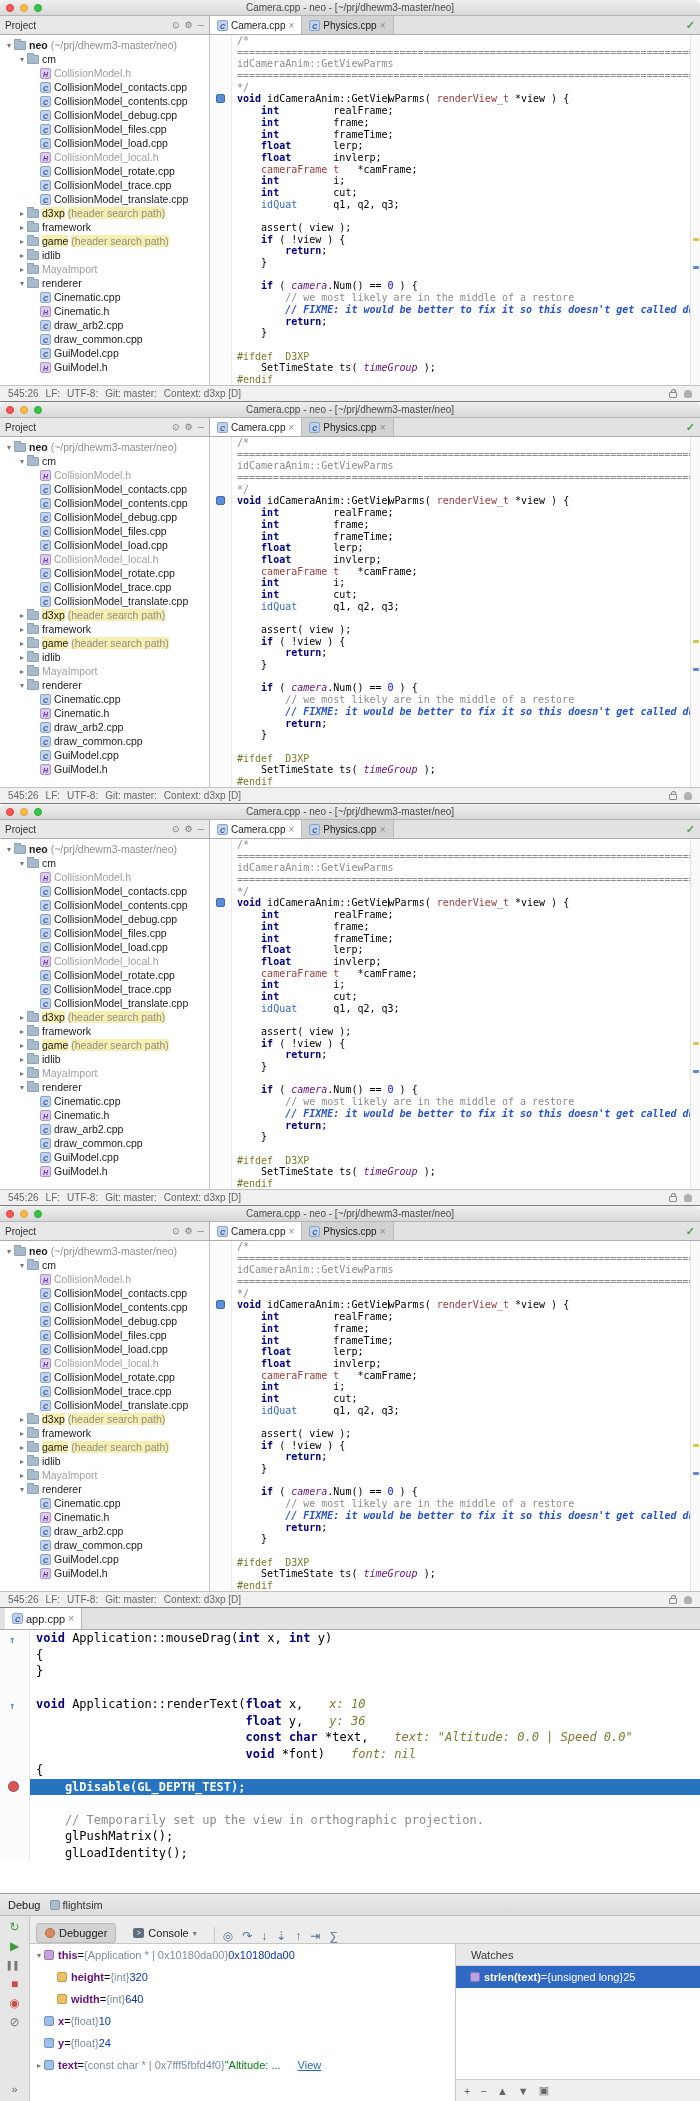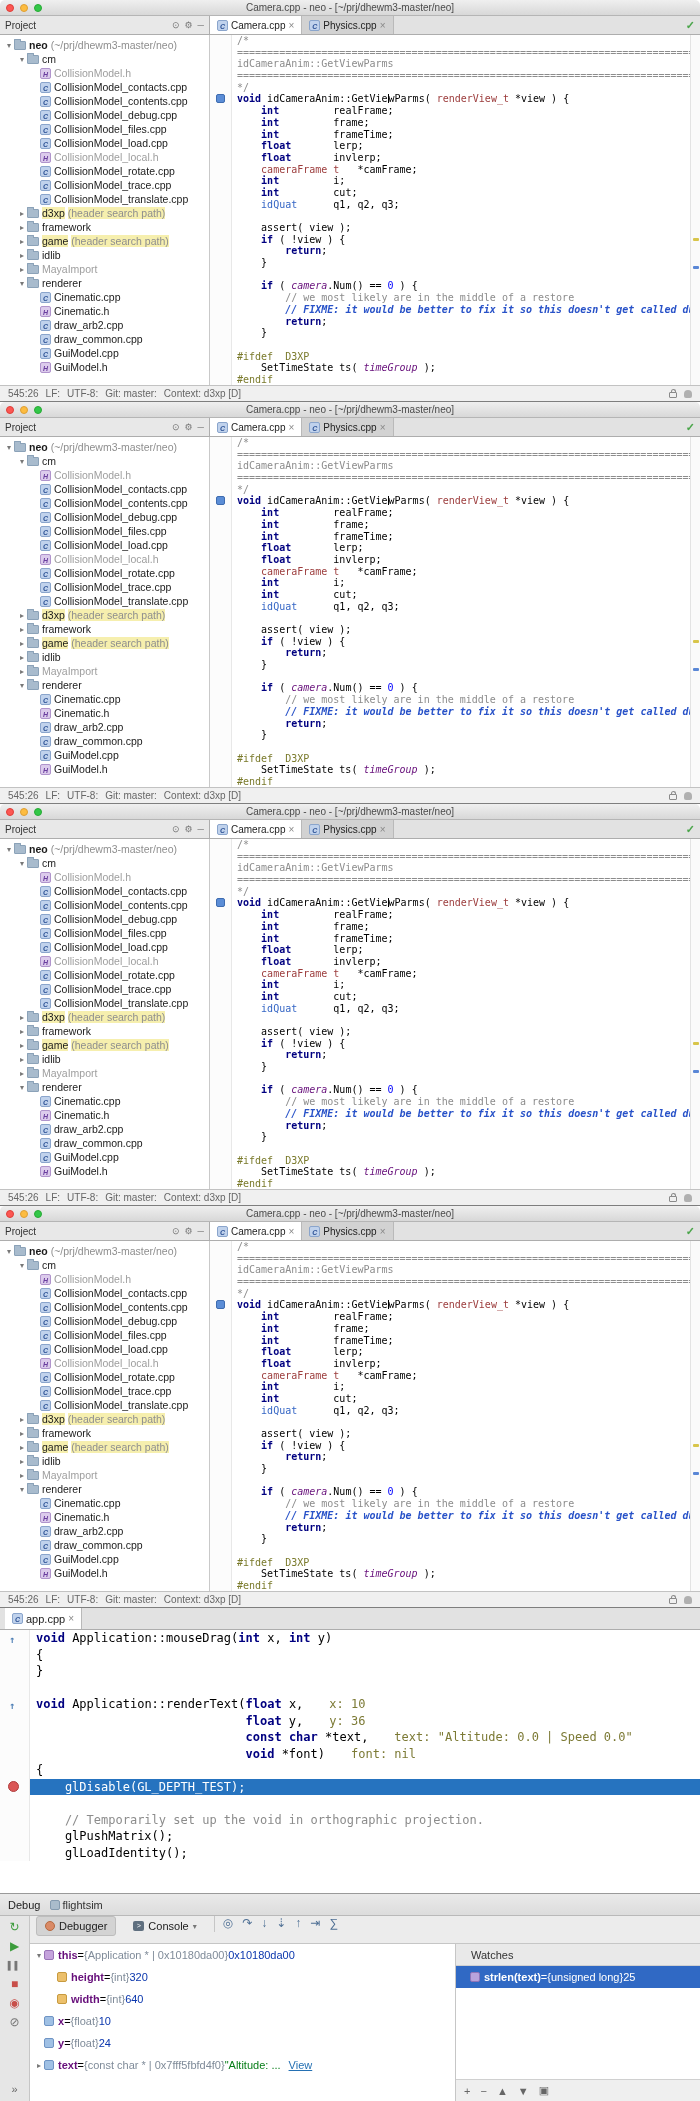--- a/index.html
+++ b/index.html
@@ -51,24 +51,24 @@
 .g i{display:block}
 .code{flex:1;overflow:hidden;padding-left:5px;color:#000}
 .code span.k{color:#000080;font-weight:bold}
 .code span.c{color:#8C8C8C}
 .code span.td{color:#2852C8;font-style:italic;font-weight:bold}
 .code span.n{color:#0000FF}
 .code span.f,.code span.mac{color:#660E7A;font-style:italic}
 .code span.t1{color:#9C3C3C}
 .code span.t2{color:#3566C5}
 .code span.p{color:#7A7A2B}
-.code span.hint{color:#7C7A35;margin-left:26px}
+.code span.hint{color:#7C7A35;font-style:italic;margin-left:26px}
 .code span.caret{display:inline-block;width:1px;height:9px;background:#000;vertical-align:-1px}
 .cl.exec .code{background:#2673BF}
-.cl.exec .code span{color:#fff;font-weight:normal}
+.cl.exec .code span{color:#fff;font-weight:bold}
 .ic-bookmark{position:absolute;left:6px;top:1px;width:9px;height:9px;background:#5B8DD6;border:1px solid #3E6CB0;border-radius:2px}
 .ic-breakpoint{position:absolute;left:8px;top:2px;width:11px;height:11px;background:#DB5757;border:1px solid #B03E3E;border-radius:50%}
 .ic-override{position:absolute;left:9px;top:2px;color:#4E7FB5;font-size:10px;font-weight:bold;font-style:normal}
 .ic-override::after{content:"↑"}
 .scrollcol{width:10px;flex:none;border-left:1px solid #E3E3E3;background:#FAFAFA;position:relative}
 .mk{position:absolute;left:2px;width:6px;height:3px;border-radius:1px}
 .mk.y{top:58%;background:#D8C54A}
 .mk.b{top:66%;background:#5A87D6}
 
 .statusbar{height:16px;background:#F0F0F0;border-top:1px solid #C2C2C2;display:flex;align-items:center;padding:0 8px;font-size:10px;color:#666}
@@ -94,21 +94,21 @@
 .runcfg{display:flex;align-items:center;gap:2px;font-size:11px;color:#333}
 .runcfg-icon{width:10px;height:10px;border-radius:2px;background:#A9BCCB;border:1px solid #849BAF}
 .dbody{flex:1;display:flex;min-height:0}
 .strip{width:30px;flex:none;background:#E6E6E6;border-right:1px solid #C6C6C6;display:flex;flex-direction:column;align-items:center;padding:5px 0;gap:6px}
 .sicon{font-size:12px;line-height:13px;color:#777}
 .sicon.green{color:#3C9C3C}
 .sicon.red{color:#C84F4A}
 .sicon.pause{font-size:8px;letter-spacing:1px}
 .sicon.more{margin-top:auto;font-size:11px;color:#666}
 .dmain{flex:1;display:flex;flex-direction:column;min-width:0}
-.dtoolbar{height:28px;background:#ECECEC;border-bottom:1px solid #C6C6C6;display:flex;align-items:flex-start;padding:0 6px;gap:8px;flex:none}
+.dtoolbar{height:28px;background:#ECECEC;border-bottom:1px solid #C6C6C6;display:flex;align-items:flex-end;padding:0 6px;gap:8px;flex:none}
 .dtab{display:flex;align-items:center;gap:4px;font-size:11px;color:#222;padding:3px 8px;border-radius:3px;border:1px solid transparent}
 .dtab.sel{background:#D3D3D3;border:1px solid #BDBDBD}
 .ic-debugger{width:10px;height:10px;border-radius:50%;background:#D98A66;border:1px solid #B5683F;display:inline-block}
 .ic-console,.ic-terminal{width:11px;height:10px;background:#5F6F7F;border-radius:2px;color:#fff;font-size:7px;line-height:10px;text-align:center;display:inline-block}
 .ic-console::after,.ic-terminal::after{content:">"}
 .dd-arrow{font-size:8px;color:#777}
 .dsep{width:1px;height:16px;background:#C6C6C6}
 .dsteps{display:flex;gap:9px;align-items:center}
 .dstep{font-size:12px;color:#4E6F94}
 .dcontent{flex:1;display:flex;min-height:0}
@@ -123,21 +123,21 @@
 .vrow .chev{width:10px;font-size:8px;color:#777}
 .vic{width:10px;height:10px;border-radius:2px;flex:none;display:inline-block;font-style:normal}
 .ic-this{background:#C5A3DC;border:1px solid #9A74B8}
 .ic-field{background:#ECC06B;border:1px solid #C79A3F}
 .ic-var{background:#9FC0E4;border:1px solid #6F94C4}
 .ic-watch{background:#B8A3DC;border:1px solid #8E74B8}
 .vname{color:#660E7A;font-weight:bold;margin-left:4px}
 .vtype{color:#7F8B99}
 .vval{color:#0A36AD}
 .vval.str{color:#067D17}
-.vlink{color:#2470B3;margin-left:8px;text-decoration:underline}
+.vlink{color:#2470B3;margin-left:17px;text-decoration:underline}
 .vrow.selected{background:#3069C4}
 .vrow.selected .vname,.vrow.selected .vtype,.vrow.selected .vval,.vrow.selected .veq{color:#fff}
 .wtoolbar{height:22px;border-top:1px solid #D0D0D0;background:#EFEFEF;display:flex;align-items:center;gap:10px;padding:0 8px;margin-top:auto;flex:none}
 .wt{font-size:11px;color:#666}
 </style>
 </head>
 <body>
 
 <div class="stack">
   <div data-clone="panel-tpl">
@@ -1710,21 +1710,21 @@
           <span class="code"><span>    glDisable(GL_DEPTH_TEST);</span></span>
         </div>
 
         <div class="cl">
           <span class="g"></span>
           <span class="code"></span>
         </div>
 
         <div class="cl">
           <span class="g"></span>
-          <span class="code"><span class="c">    // Temporarily set up the void in orthographic projection.</span></span>
+          <span class="code"><span class="c">    // Temporarily set up the view in orthographic projection.</span></span>
         </div>
 
 
         <div class="cl">
           <span class="g"></span>
           <span class="code"><span>    glPushMatrix();</span></span>
         </div>
 
         <div class="cl">
           <span class="g"></span>

